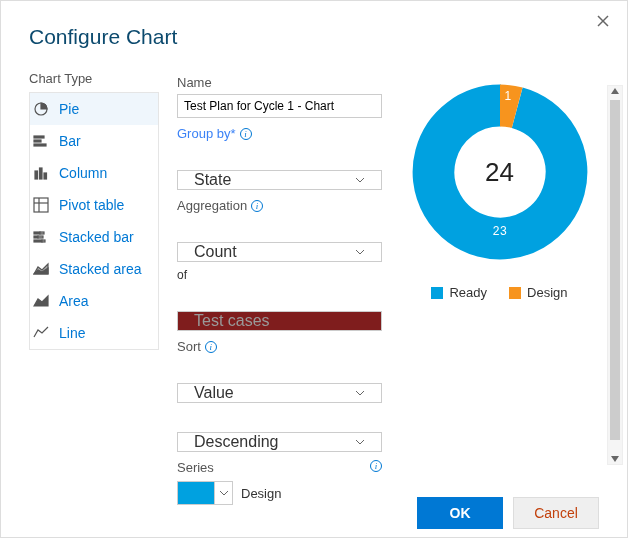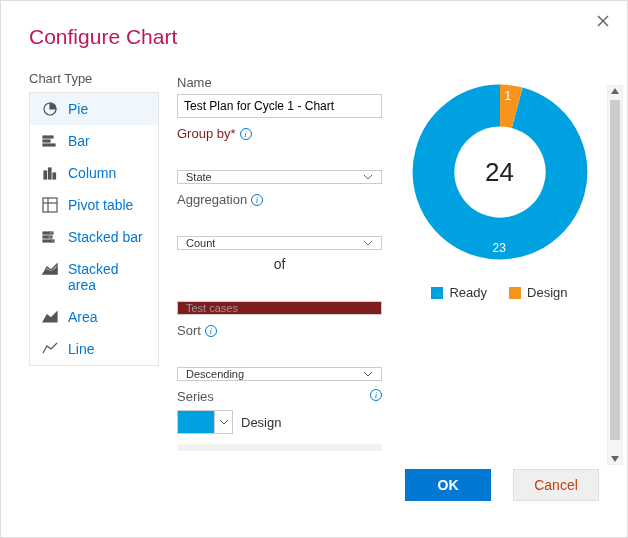--- a/index.html
+++ b/index.html
@@ -1,56 +1,56 @@
 <!DOCTYPE html>
 <html><head>
 <meta charset="utf-8">
 <style>
   * { box-sizing: border-box; }
   html, body { margin:0; padding:0; font-family: "Segoe UI", Arial, sans-serif; font-size:13px; color:#333; background:#fff; }
   .window { width:628px; height:538px; border:1px solid #ddd; position:relative; padding:24px 28px 20px 28px; }
   .close-btn { position:absolute; top:10px; right:14px; width:20px; height:20px; cursor:pointer; display:flex; align-items:center; justify-content:center; color:#666;}
   .close-btn svg { width:12px; height:12px; stroke:#666; stroke-width:1.5; }
-  .title { font-size:21px; font-weight:400; color:#be185d; margin-bottom:22px; }
+  .title { font-size:21px; font-weight:400; color:#0c4a6e; margin-bottom:22px; }
   .body { display:flex; gap:18px; height:380px; }
   .col-types { width:130px; }
   .section-label { font-size:13px; color:#555; margin-bottom:6px; display:block; }
   .type-list { border:1px solid #e5e5e5; }
-  .type-item { display:flex; align-items:flex-start; gap:10px; padding:8px 12px; cursor:pointer; color:#0078d4; font-size:14px; }
+  .type-item { display:flex; align-items:flex-start; gap:10px; padding:8px 3px; cursor:pointer; color:#0078d4; font-size:14px; }
   .type-item.selected { background:#eff6fc; }
   .type-icon { width:16px; height:16px; display:flex; align-items:center; justify-content:center; color:#555;}
   .type-icon svg { width:16px; height:16px; stroke:#555; fill:none; stroke-width:1.2; }
   .col-form { width:205px; display:flex; flex-direction:column; gap:4px; }
   .field-label { font-size:13px; color:#555; margin-top:4px; display:flex; align-items:center; gap:4px;}
   .info-icon { width:12px; height:12px; border:1px solid #0078d4; border-radius:50%; display:inline-flex; align-items:center; justify-content:center; font-size:9px; color:#0078d4; font-style:italic; font-family:serif;}
   .text-input { width:100%; padding:4px 6px; border:1px solid #ccc; font-size:12px; height:26px; }
-  .select { width:100%; height:26px; border:1px solid #ccc; display:flex; align-items:center; justify-content:space-between; padding:0 8px; font-size:11px; cursor:pointer; background:#fff;margin-top:25px;}
+  .select { width:100%; height:26px; border:1px solid #ccc; display:flex; align-items:center; justify-content:space-between; padding:0 16px; font-size:16px; cursor:pointer; background:#fff;margin-top:25px;}
   .select.disabled { background:#7f1d1d; color:#999; }
   .chevron { width:10px; height:10px; }
-  .of-label { font-size:14px; color:#333; margin-top:2px;text-align:center; }
+  .of-label { font-size:12px; color:#333; margin-top:2px; }
   .series-row { display:flex; align-items:center; gap:8px; margin-top:2px;}
   .color-swatch { width:56px; height:24px; border:1px solid #ccc; display:flex; }
   .color-block { flex:1; background:#00a1e0; }
   .color-drop { width:18px; display:flex; align-items:center; justify-content:center; border-left:1px solid #ccc;}
   .series-placeholder { width:100%; height:18px; background:#f2f2f2; margin-top:6px;}
   .col-preview { flex:1; display:flex; flex-direction:column; align-items:center; position:relative; padding-top:6px;}
   .donut-wrap { position:relative; width:190px; height:190px; }
   .donut-center { position:absolute; inset:0; display:flex; align-items:center; justify-content:center; font-size:26px; color:#222; }
   .slice-label { position:absolute; font-size:12px; color:#fff; }
   .legend { display:flex; gap:22px; margin-top:18px; font-size:13px; color:#333;}
   .legend-item { display:flex; align-items:center; gap:6px;}
   .legend-sq { width:12px; height:12px; }
   .scroll-track { position:absolute; right:4px; top:84px; width:16px; height:380px; background:#f5f5f5; display:flex; flex-direction:column; align-items:center; justify-content:space-between; border:1px solid #eee;}
   .scroll-thumb { position:absolute; top:14px; left:2px; right:2px; height:340px; background:#ccc; }
   .scroll-arrow { width:10px; height:10px; z-index:1; fill:#666;}
-  .footer { position:absolute; bottom:36px; right:28px; display:flex; gap:22px;border-radius:8px; }
+  .footer { position:absolute; bottom:8px; right:28px; display:flex; gap:10px;border-radius:8px; }
   .btn { min-width:86px; height:32px; font-size:14px; display:flex; align-items:center; justify-content:center; cursor:pointer; border:1px solid transparent;}
   .btn.primary { background:#0078d4; color:#fff; font-weight:600;}
   .btn.secondary { background:#efefef; color:#c2410c; border-color:#ddd;}
-  .req { color:#7f1d1d; }
+  .req { color:#3b82f6; }
   .series-header { display:flex; align-items:center; justify-content:space-between; }
 </style>
 </head>
 <body>
 
 <div class="window">
 
   <div class="close-btn">
     <svg viewBox="0 0 12 12">
         <line x1="1" y1="1" x2="11" y2="11"></line>
@@ -183,20 +183,26 @@
       <span class="of-label">of</span>
       <div class="select disabled">
         <span>Test cases</span>
       </div>
 
       <span class="field-label">
         <span>Sort</span>
         <span class="info-icon">i</span>
       </span>
       <div class="select">
+        <span>Value</span>
+        <svg class="chevron" viewBox="0 0 10 10">
+            <polyline points="1,3 5,7 9,3" fill="none" stroke="#666"></polyline>
+          </svg>
+      </div>
+      <div class="select">
         <span>Descending</span>
         <svg class="chevron" viewBox="0 0 10 10">
             <polyline points="1,3 5,7 9,3" fill="none" stroke="#666"></polyline>
           </svg>
       </div>
 
       <div class="series-header">
         <span class="field-label">Series</span>
         <span class="info-icon">i</span>
       </div>
@@ -217,21 +223,21 @@
     <div class="col-preview">
       <div class="donut-wrap">
         <svg viewBox="0 0 100 100" width="190" height="190">
 
           <circle cx="50" cy="50" r="35" fill="none" stroke="#00a1e0" stroke-width="22" stroke-dasharray="210.7 219.9" transform="rotate(-75 50 50)"></circle>
 
           <circle cx="50" cy="50" r="35" fill="none" stroke="#f7941e" stroke-width="22" stroke-dasharray="9.16 219.9" transform="rotate(-90 50 50)"></circle>
         </svg>
         <div class="donut-center">24</div>
         <div class="slice-label" style="top:12px; left:100px;">1</div>
-        <div class="slice-label" style="bottom:12px; left:88px;">23</div>
+        <div class="slice-label" style="bottom:28px; left:88px;font-family:Liberation Mono, monospace;">23</div>
       </div>
       <div class="legend">
         <div class="legend-item">
           <div class="legend-sq" style="background:#00a1e0"></div>
           <span>Ready</span>
         </div>
         <div class="legend-item">
           <div class="legend-sq" style="background:#f7941e"></div>
           <span>Design</span>
         </div>

